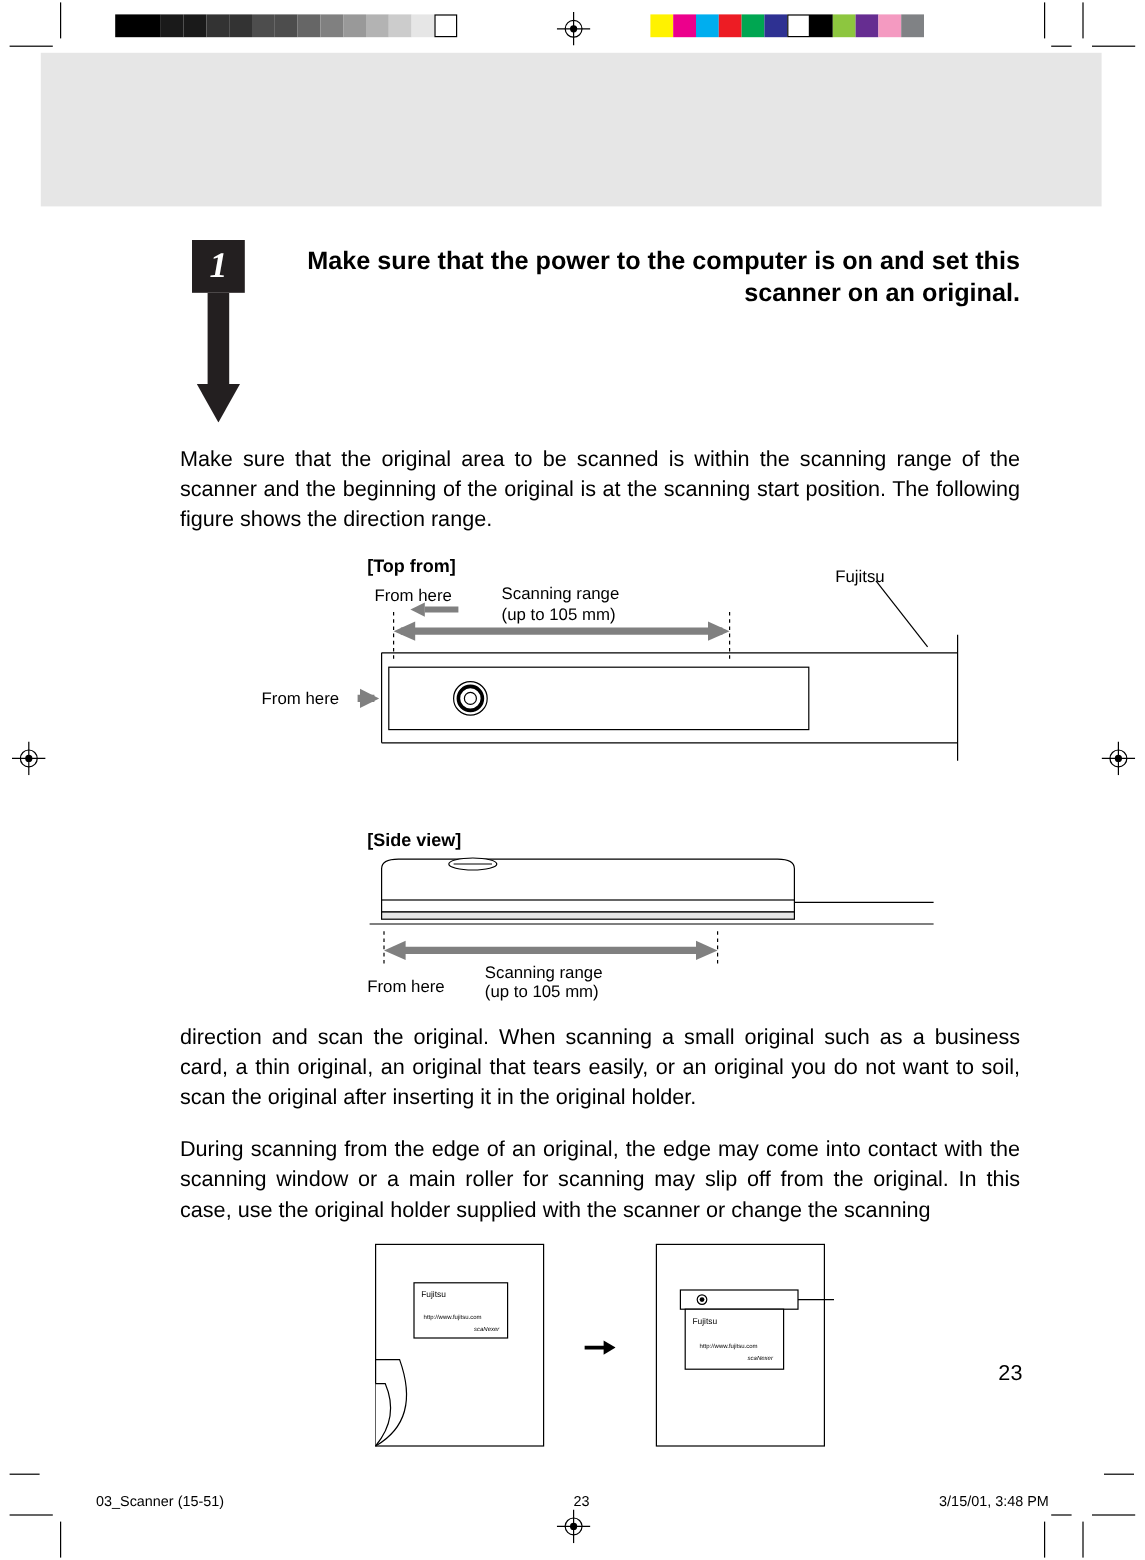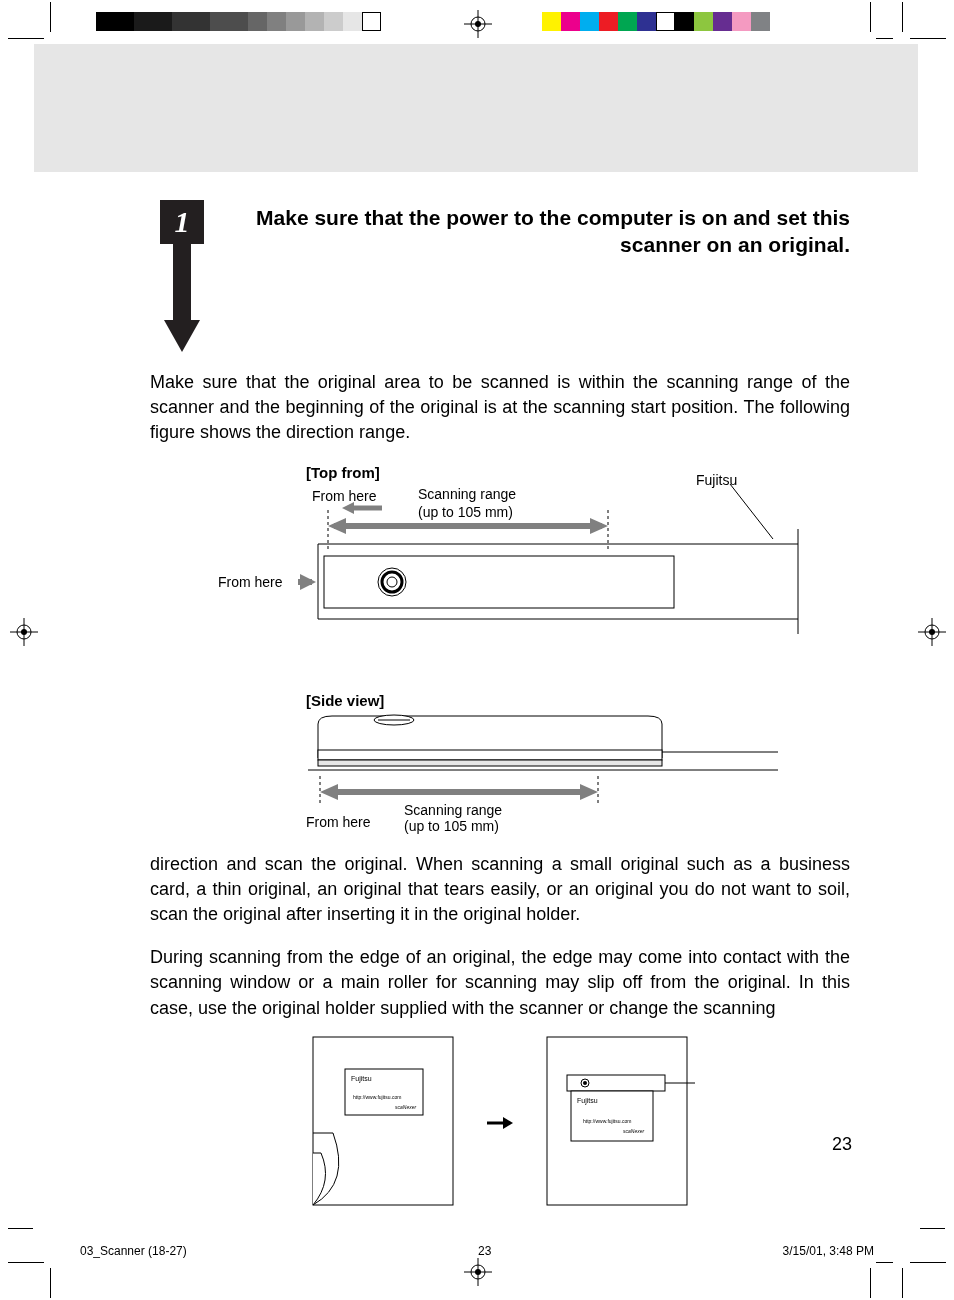--- a/index.html
+++ b/index.html
@@ -275,16 +275,16 @@
       <text x="46" y="90" font-size="5">http://www.fujitsu.com</text>
       <text x="86" y="100" font-size="5" font-style="italic">scaNexer</text>
     </svg>
   </div>
 
 </div>
 
 <div class="page-num">23</div>
 
 <div class="footer">
-  <span>03_Scanner (18-27)</span>
+  <span>03_Scanner (15-51)</span>
   <span>23</span>
   <span>3/15/01, 3:48 PM</span>
 </div>
 
 </body></html>

